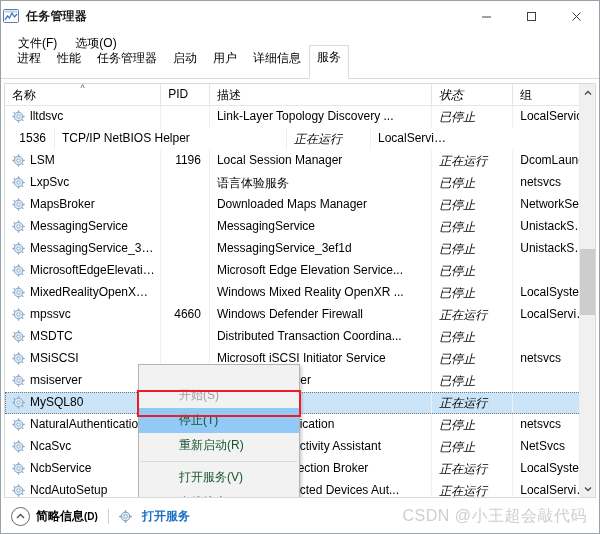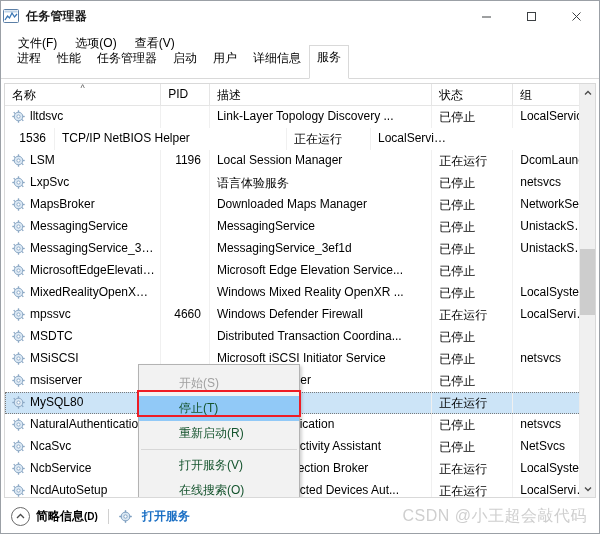--- a/index.html
+++ b/index.html
@@ -156,21 +156,21 @@
     left: 50%;
     transform: translateX(-50%);
     font-size: 9px;
     color: #555;
     line-height: 9px;
   }
 
   .col-name { width: 163px; }
   .col-pid  { width: 50px; }
   .col-desc { width: 232px; }
-  .col-stat { width: 84px; }
+  .col-stat { width: 84px; font-style: italic; }
   .col-grp  { width: 85px; border-right: none !important; }
 
   .rows {
     position: absolute;
     top: 22px; left: 0; right: 0; bottom: 0;
     overflow: hidden;
   }
   .row {
     display: flex;
     height: 22px;
@@ -228,21 +228,21 @@
     background: #cdcdcd;
     cursor: default;
   }
 
   
   .ctxmenu {
     position: absolute;
     background: #f2f2f2;
     border: 1px solid #b3b3b3;
     box-shadow: 2px 2px 3px rgba(0,0,0,.18);
-    padding: 6px 0;
+    padding: 18px 0;
     z-index: 40;
     box-sizing: border-box;
   }
   .ctx-item {
     height: 25px;
     line-height: 25px;
     padding: 0 16px 0 40px;
     font-size: 12px;
     color: #14532d;
     white-space: nowrap;
@@ -355,21 +355,20 @@
             <line x1="1.5" y1="1.5" x2="9.5" y2="9.5" stroke="#3c4043" stroke-width="1"></line>
             <line x1="9.5" y1="1.5" x2="1.5" y2="9.5" stroke="#3c4043" stroke-width="1"></line>
           </svg>
       </div>
     </div>
   </div>
 
   <div class="menubar">
     <div class="menu-item">文件(F)</div>
     <div class="menu-item">选项(O)</div>
-    <div class="menu-item">查看(V)</div>
   </div>
 
   <div class="tabstrip">
     <div class="tab">进程</div>
     <div class="tab">性能</div>
     <div class="tab">任务管理器</div>
     <div class="tab">启动</div>
     <div class="tab">用户</div>
     <div class="tab">详细信息</div>
     <div class="tab active">服务</div>

